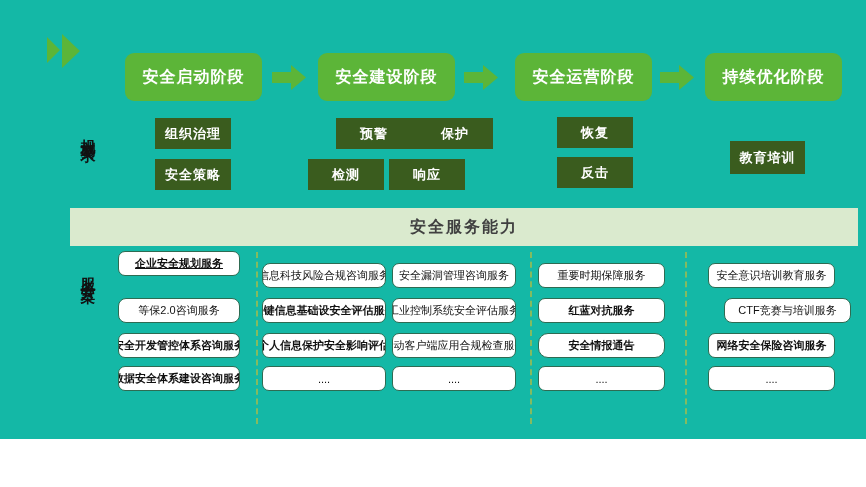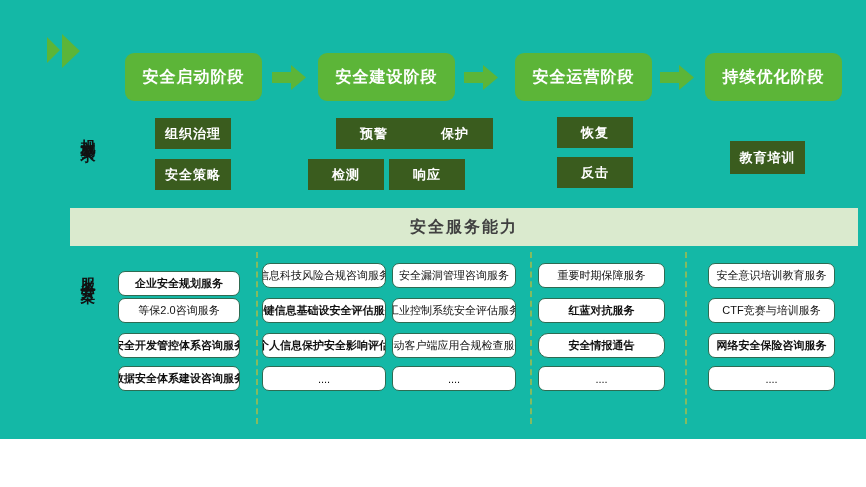--- a/index.html
+++ b/index.html
@@ -129,24 +129,24 @@
   <div class="banner">
     <span>安全服务能力</span>
   </div>
 
   <div class="vlabel" style="left:80px;top:266px;">服务方案</div>
 
   <div class="sep" style="left:256px;"></div>
   <div class="sep" style="left:530px;"></div>
   <div class="sep" style="left:685px;"></div>
 
-  <div class="svc b" style="left:118px;top:271px;width:122px;">
+  <div class="svc b" style="left:118px;top:251px;width:122px;text-decoration:underline;">
     <span>企业安全规划服务</span>
   </div>
-  <div class="svc" style="left:118px;top:298px;width:122px;">
+  <div class="svc" style="left:118px;top:298px;width:122px;border-radius:8px;">
     <span>等保2.0咨询服务</span>
   </div>
   <div class="svc b" style="left:118px;top:333px;width:122px;">
     <span>安全开发管控体系咨询服务</span>
   </div>
   <div class="svc b" style="left:118px;top:366px;width:122px;">
     <span>数据安全体系建设咨询服务</span>
   </div>
 
   <div class="svc" style="left:262px;top:263px;width:124px;border-radius:8px;">
@@ -184,21 +184,21 @@
   <div class="svc b" style="left:538px;top:333px;width:127px;border-radius:10px;">
     <span>安全情报通告</span>
   </div>
   <div class="svc" style="left:538px;top:366px;width:127px;">
     <span>....</span>
   </div>
 
   <div class="svc" style="left:708px;top:263px;width:127px;">
     <span>安全意识培训教育服务</span>
   </div>
-  <div class="svc" style="left:708px;top:298px;width:127px;">
+  <div class="svc" style="left:724px;top:298px;width:127px;border-radius:8px;">
     <span>CTF竞赛与培训服务</span>
   </div>
   <div class="svc b" style="left:708px;top:333px;width:127px;">
     <span>网络安全保险咨询服务</span>
   </div>
   <div class="svc" style="left:708px;top:366px;width:127px;">
     <span>....</span>
   </div>
 
   <div class="logo">

